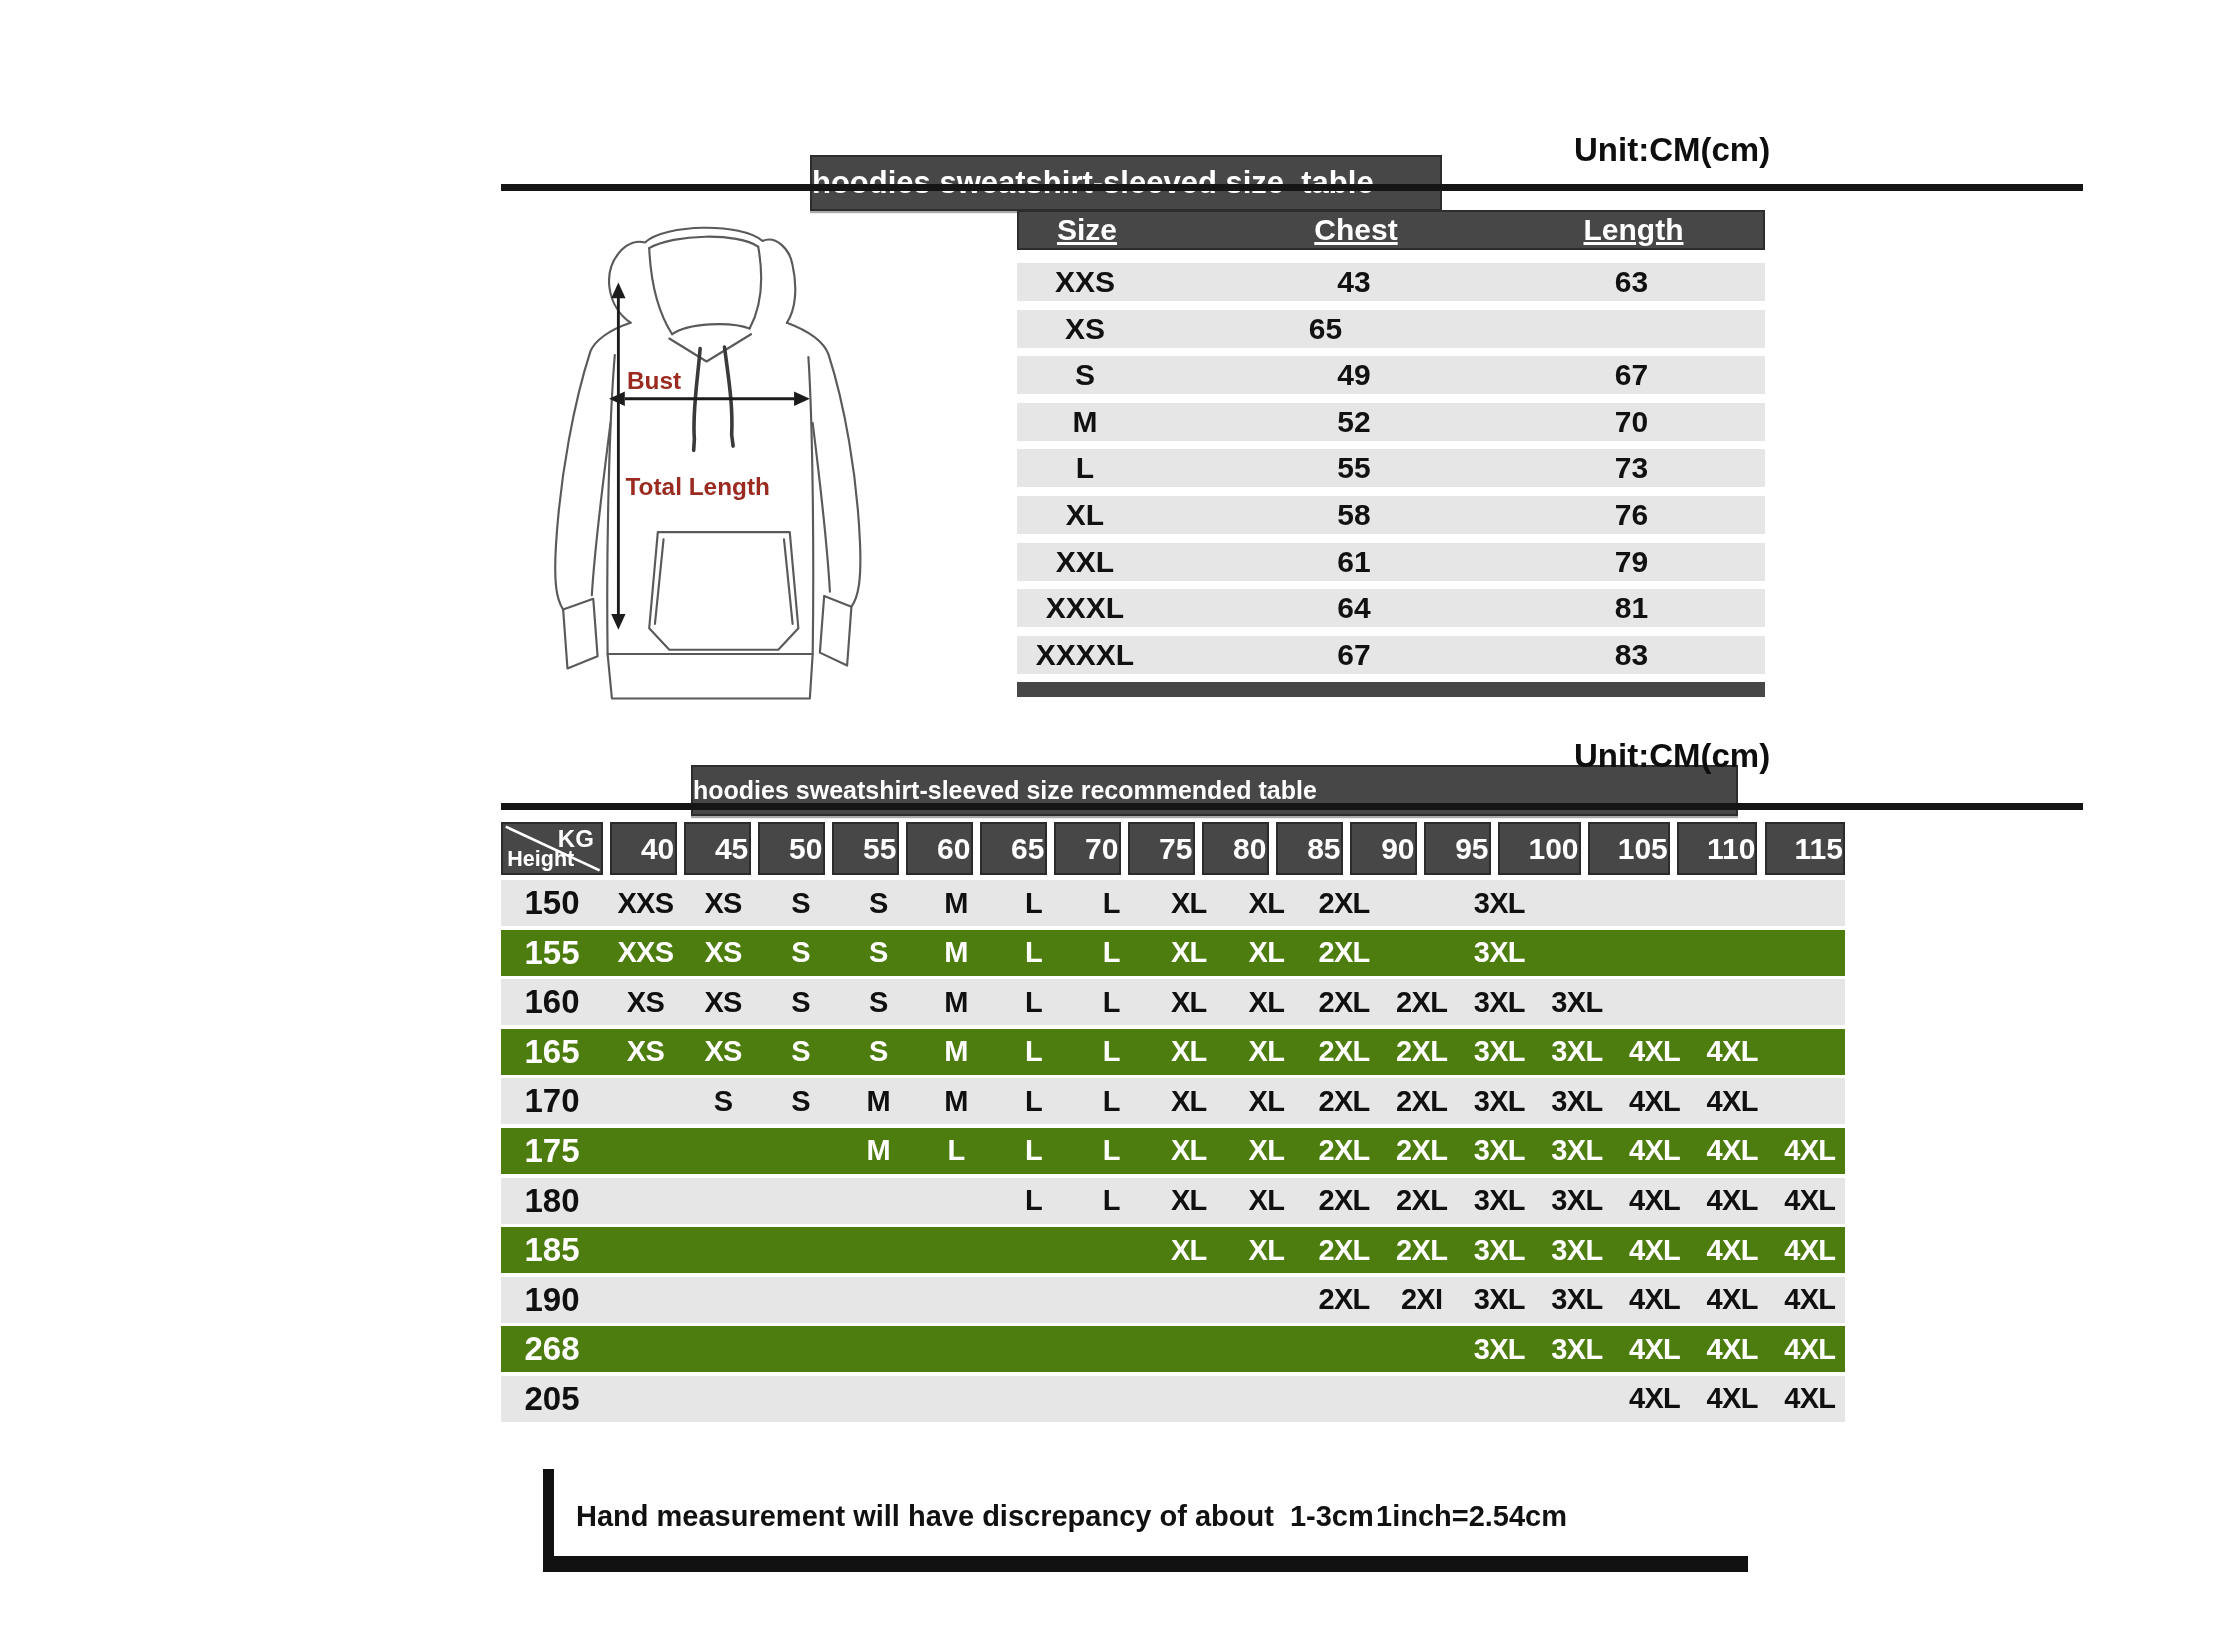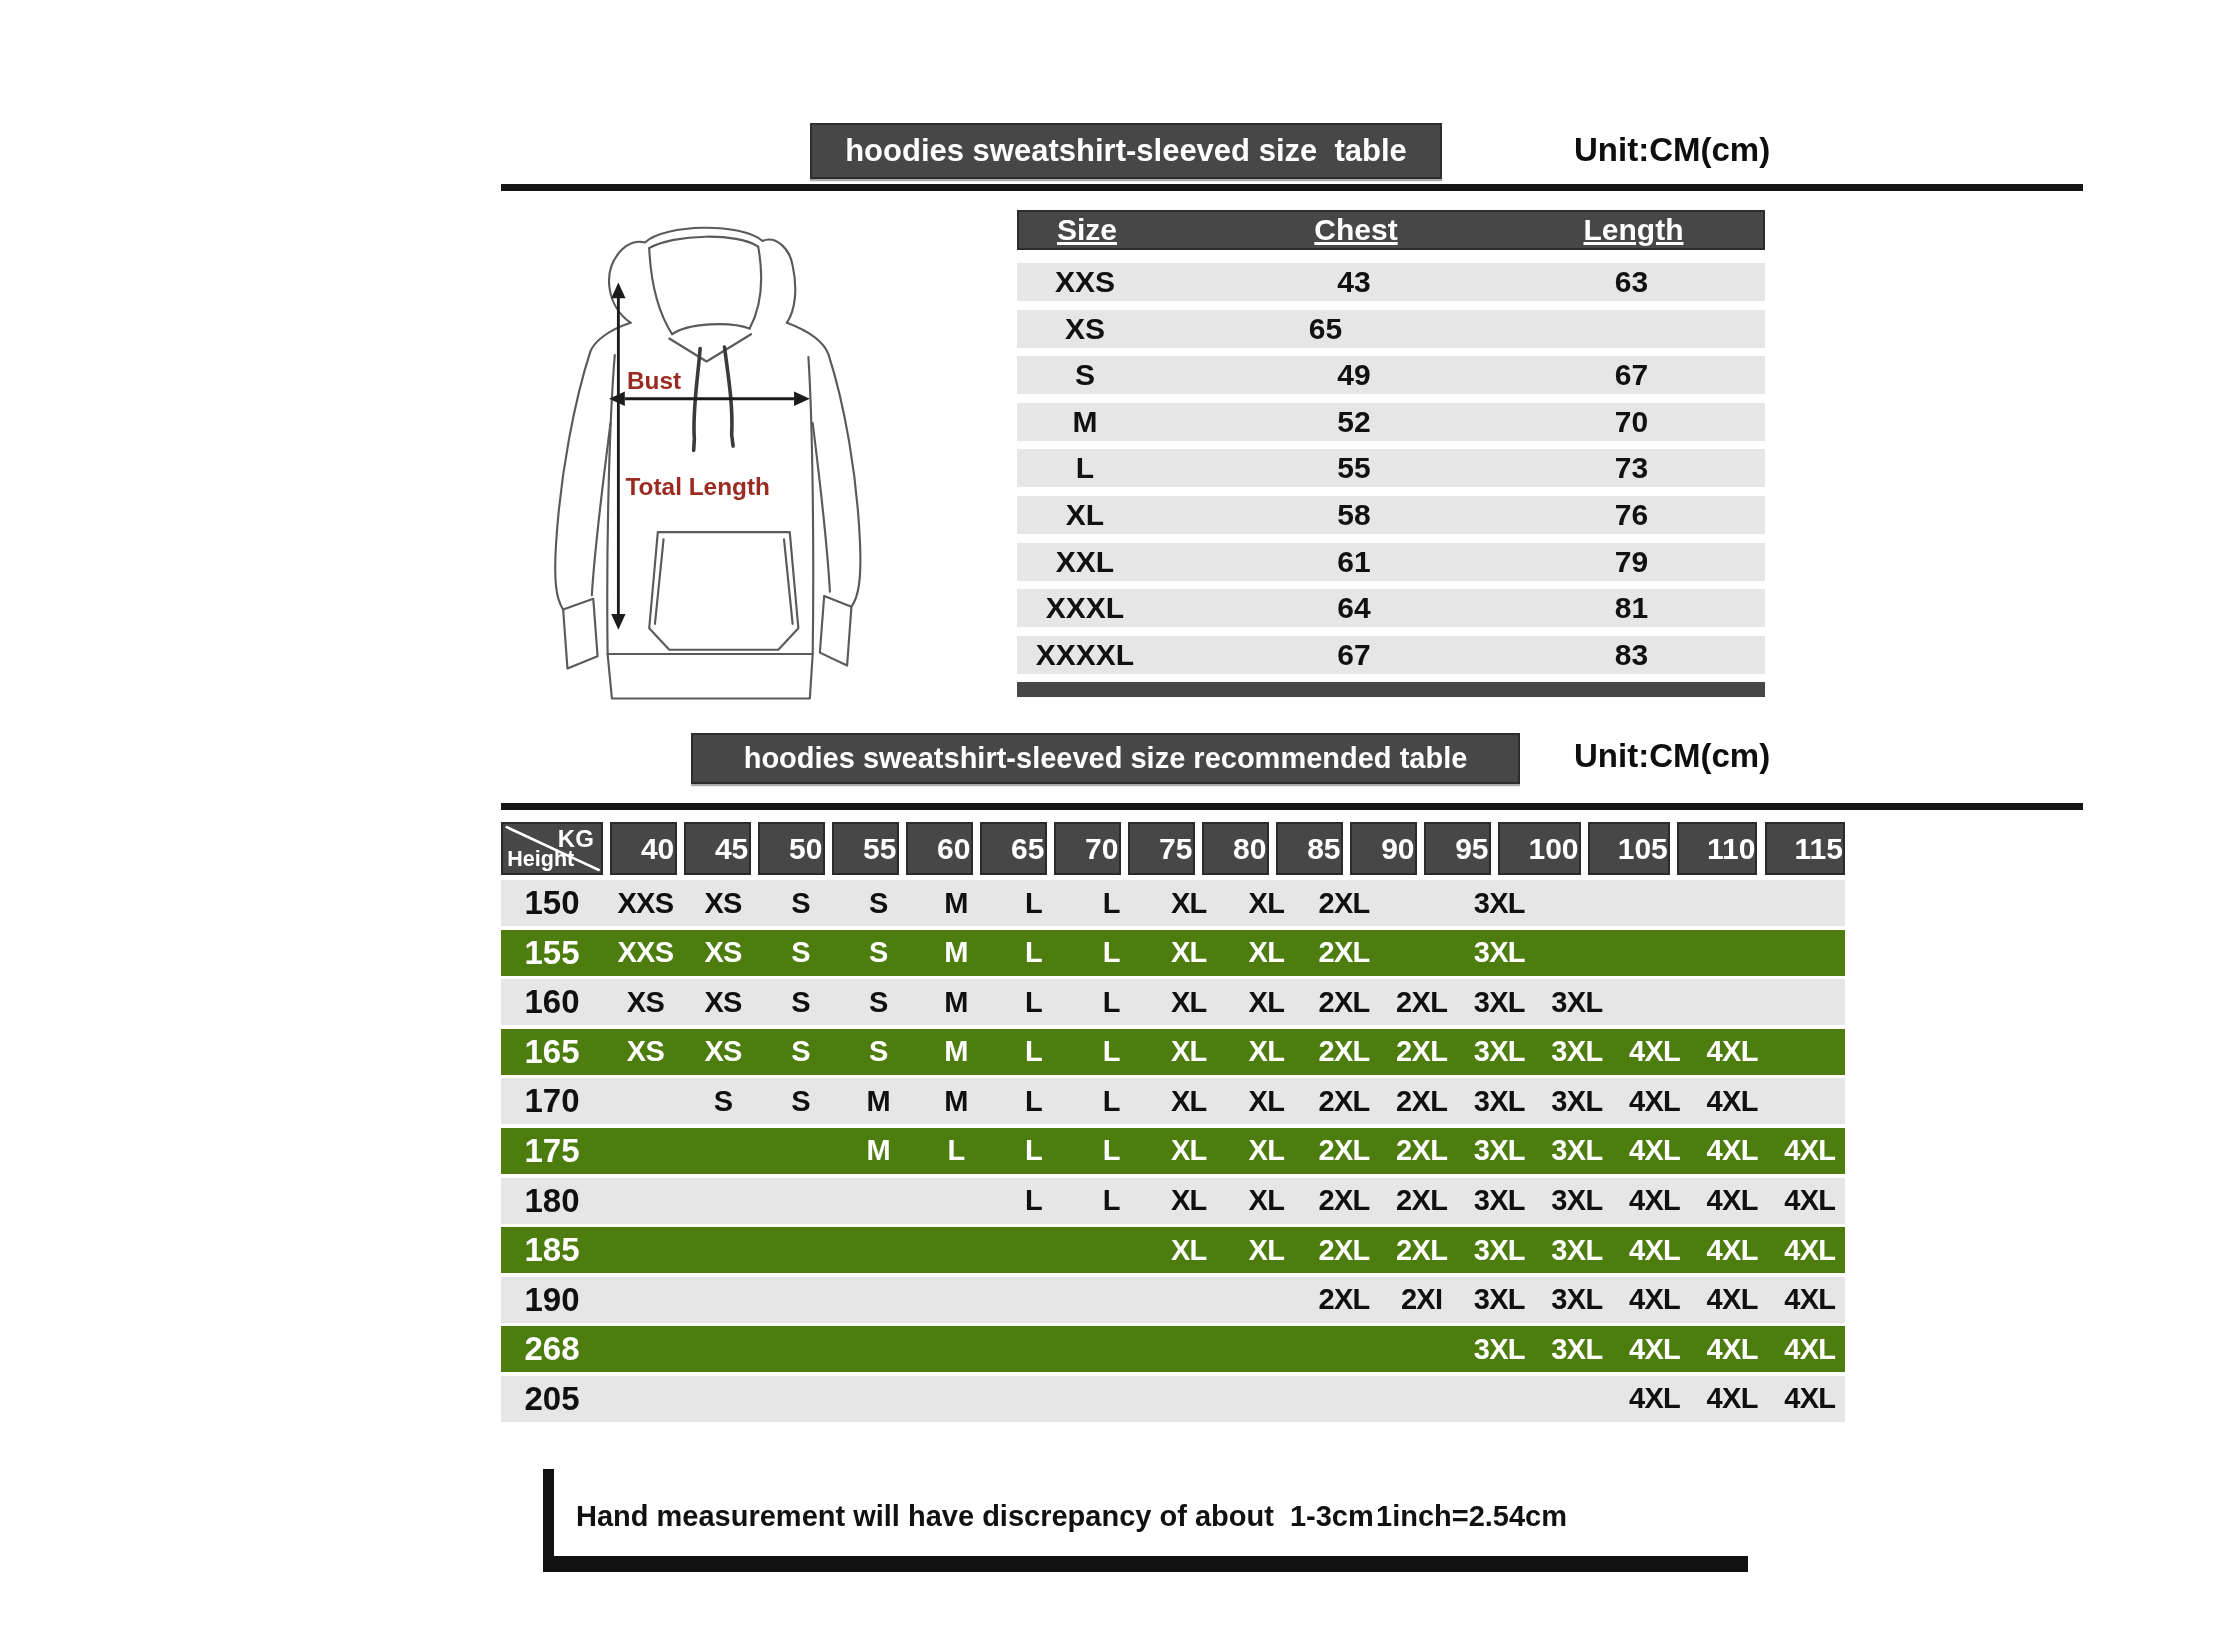--- a/index.html
+++ b/index.html
@@ -4,25 +4,25 @@
 <style>
   * { margin:0; padding:0; box-sizing:border-box; }
   html,body { background:#fff; }
   body { width:2227px; height:1651px; position:relative;
          font-family:"Liberation Sans", sans-serif; color:#111; }
   .canvas { position:absolute; inset:0; background:#fff; }
 
   :root { --dark:#474747; --light-row:#e6e6e6; --red:#9b2a20; --ink:#151515; }
 
   .titlebar { position:absolute; background:var(--dark); color:#fff; display:flex;
-              align-items:center; justify-content:center; font-weight:bold;
-              border:2.2px solid #2d2d2d; box-shadow:0 2.2px 0 #aaa; }
+              align-items:center; justify-content:flex-start; font-weight:bold;
+              border:2.2px solid #2d2d2d; box-shadow:0 2.2px 0 #aaa;margin-top:32px; }
   .titlebar span { white-space:pre; }
   .t1 { left:810px; top:123px; width:632px; height:56px; font-size:31px; }
-  .t2 { left:691px;  top:733px; width:829px; height:51px; font-size:29px; }
+  .t2 { left:691px;  top:733px; width:1047px; height:51px; font-size:25px; }
   .unit { position:absolute; font-weight:bold; font-size:33px; color:#0e0e0e; }
   .u1 { left:1574px; top:131px; }
   .u2 { left:1574px; top:737px; }
   .hr { position:absolute; background:var(--ink); }
   .hr1 { left:501px; top:184px;  width:1582px; height:6.5px; }
   .hr2 { left:501px; top:803px; width:1582px; height:6.5px; }
 
   
   .hoodie { position:absolute; left:523px; top:208px; width:403px; height:502px; }
   .hoodie path { stroke:#5a5a5a; stroke-width:3; fill:none;

